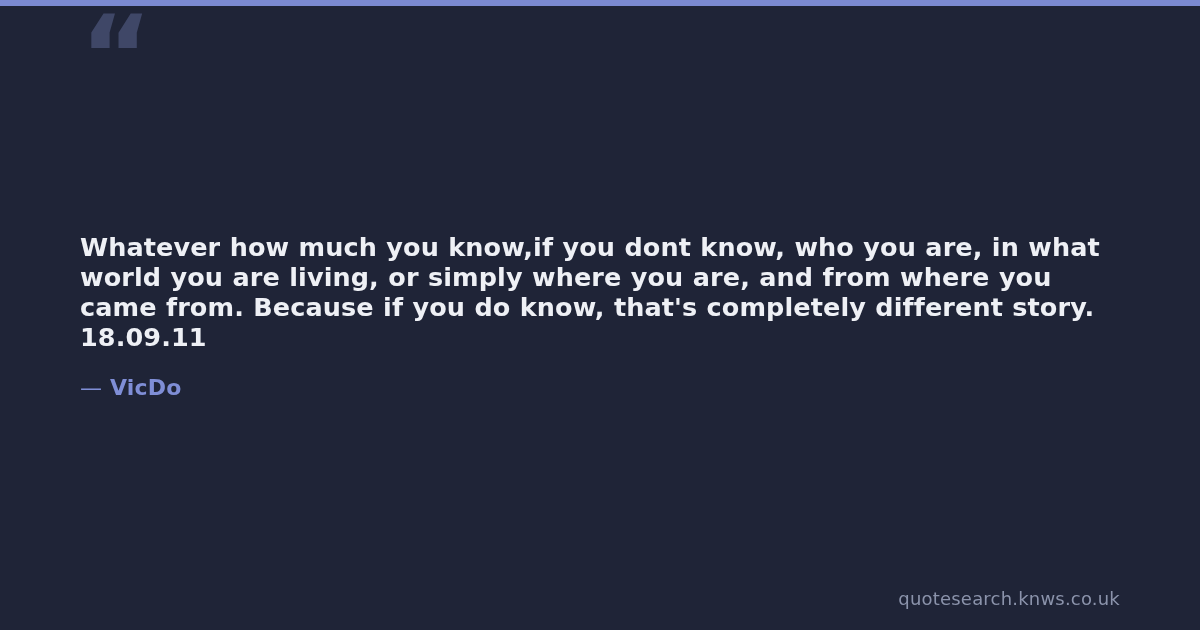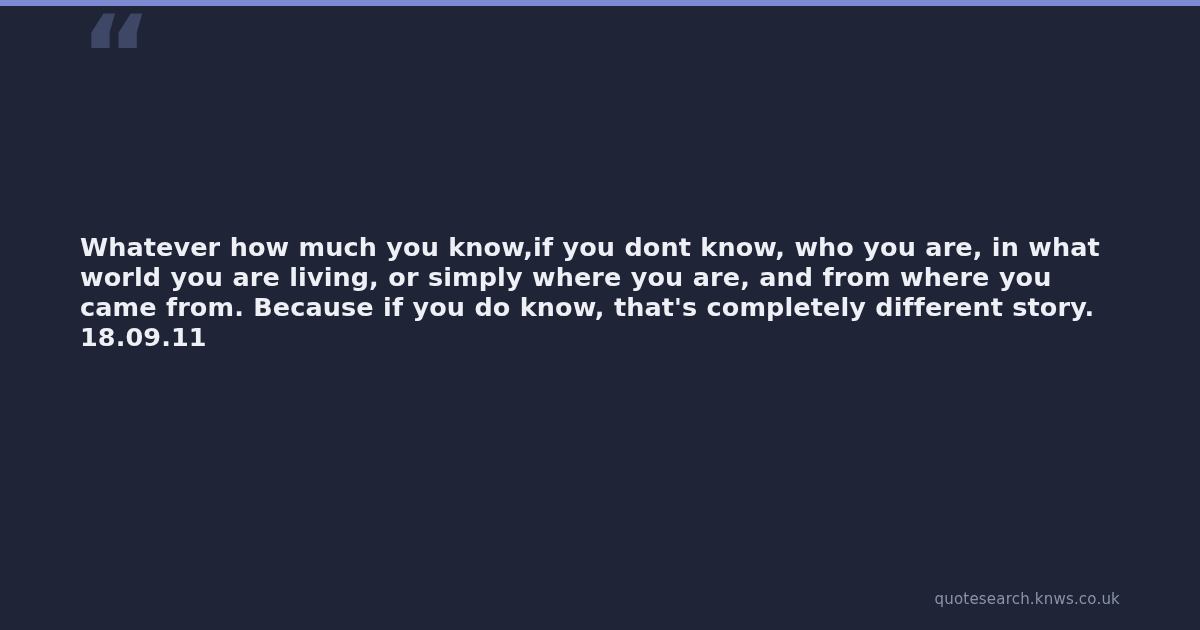--- a/index.html
+++ b/index.html
@@ -90,37 +90,40 @@
     font-weight: 700;
     padding-left: 8px;
   }
 
   
   #watermark {
     position: absolute;
     right: 80px;
     bottom: 22px;
     color: #8b93ab;
-    font-size: 15px;
+    font-size: 18px;
     line-height: 18px;
     font-weight: 400;
     letter-spacing: 0.2px;
     white-space: nowrap;
     margin-left: 15px;
   }
 </style>
 </head>
 <body>
 
 <div id="quote-card">
 
   <div id="accent-bar"></div>
 
   <div id="quote-mark">“</div>
 
   <div id="content">
     <p id="quote-text">Whatever how much you know,if you dont know, who you are, in what world you are living, or simply where you are, and from where you came from. Because if you do know, that's completely different story. 18.09.11</p>
 
+    <p id="attribution">
+      <span class="dash">—</span><span class="author-name">VicDo</span>
+    </p>
   </div>
 
   <div id="watermark">quotesearch.knws.co.uk</div>
 
 </div>
 
 </body></html>

